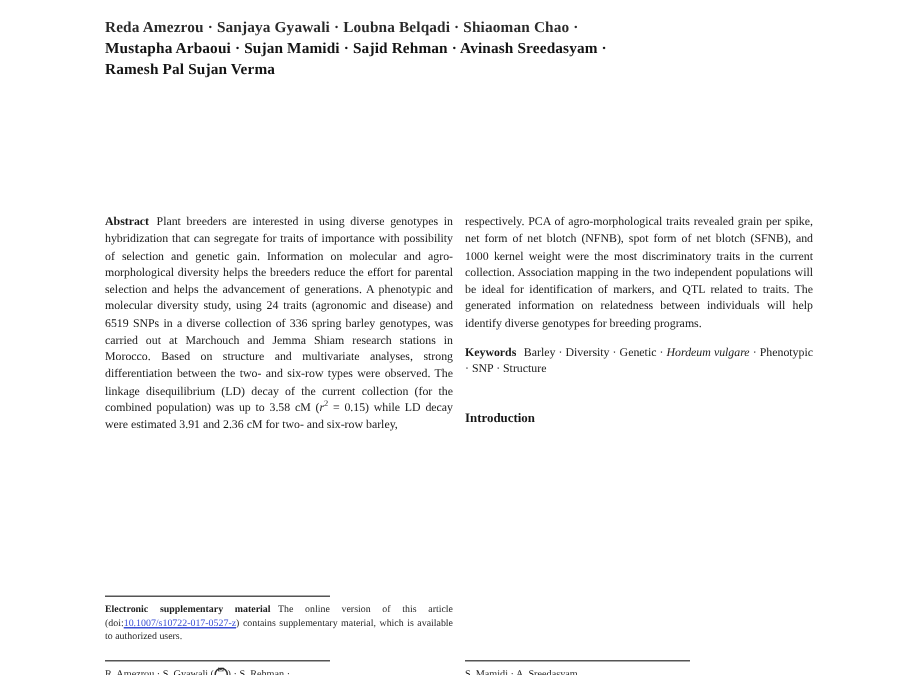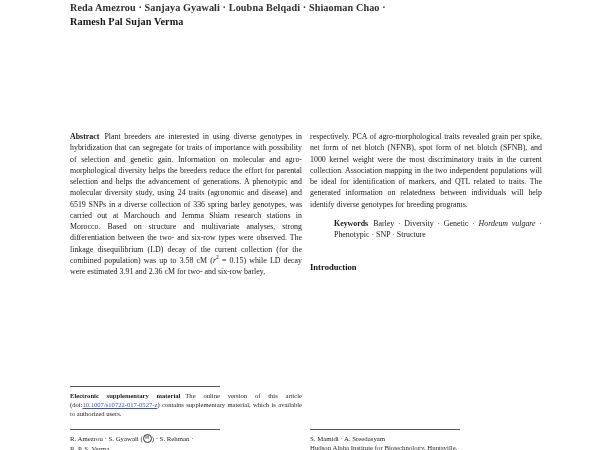--- a/index.html
+++ b/index.html
@@ -12,21 +12,21 @@
     width: 600px;
     height: 450px;
     overflow: hidden;
     font-family: "Liberation Serif", "DejaVu Serif", serif;
     color: #1a1a1a;
     position: relative;
   }
 
   .page {
     position: absolute;
-    left: 0; top: 5px;
+    left: 0; top: 16px;
     width: 600px;
     height: 324px;
     box-sizing: border-box;
     padding: 0;
   }
 
   
   .authors {
     position: absolute;
     left: 70px;
@@ -68,21 +68,21 @@
     color: #171717;
   }
   .col-left  { left: 70px; }
   .col-right { left: 310px; }
 
   .col p {
     margin: 0 0 0 0;
     text-align: justify;
     text-justify: inter-word;
   }
-  .col p + p { margin-top: 8px; margin-left: 24px; }
+  .col p + p { margin-top: 8px; }
 
   .lead {
     font-weight: bold;
   }
   .lead-gap { display: inline-block; width: 5px; }
 
   i, .ital { font-style: italic; }
 
   sup {
     font-size: 5.6px;
@@ -167,20 +167,21 @@
   }
   .envelope span { position: relative; top: -1.3px; font-size: 5.2px; }
 </style>
 </head>
 <body>
 
 <div class="page">
 
   <div class="authors">
     <div class="line first">Reda Amezrou · Sanjaya Gyawali · Loubna Belqadi · Shiaoman Chao ·</div>
+    <div class="line">Mustapha Arbaoui · Sujan Mamidi · Sajid Rehman · Avinash Sreedasyam ·</div>
     <div class="line">Ramesh Pal Sujan Verma</div>
   </div>
 
   <div class="pubdates">
   </div>
 
   <div class="col col-left">
     <p><span class="lead">Abstract</span><span class="lead-gap"></span><span>Plant breeders are interested in using diverse genotypes in hybridization that can segregate for traits of importance with possibility of selection and genetic gain. Information on molecular and agro-morphological diversity helps the breeders reduce the effort for parental selection and helps the advancement of generations. A phenotypic and molecular diversity study, using 24 traits (agronomic and disease) and 6519 SNPs in a diverse collection of 336 spring barley genotypes, was carried out at Marchouch and Jemma Shiam research stations in Morocco. Based on structure and multivariate analyses, strong differentiation between the two- and six-row types were observed. The linkage disequilibrium (LD) decay of the current collection (for the combined population) was up to 3.58 cM (</span><i>r</i><sup>2</sup><span> = 0.15) while LD decay were estimated 3.91 and 2.36 cM for two- and six-row barley,</span></p>
   </div>
 

